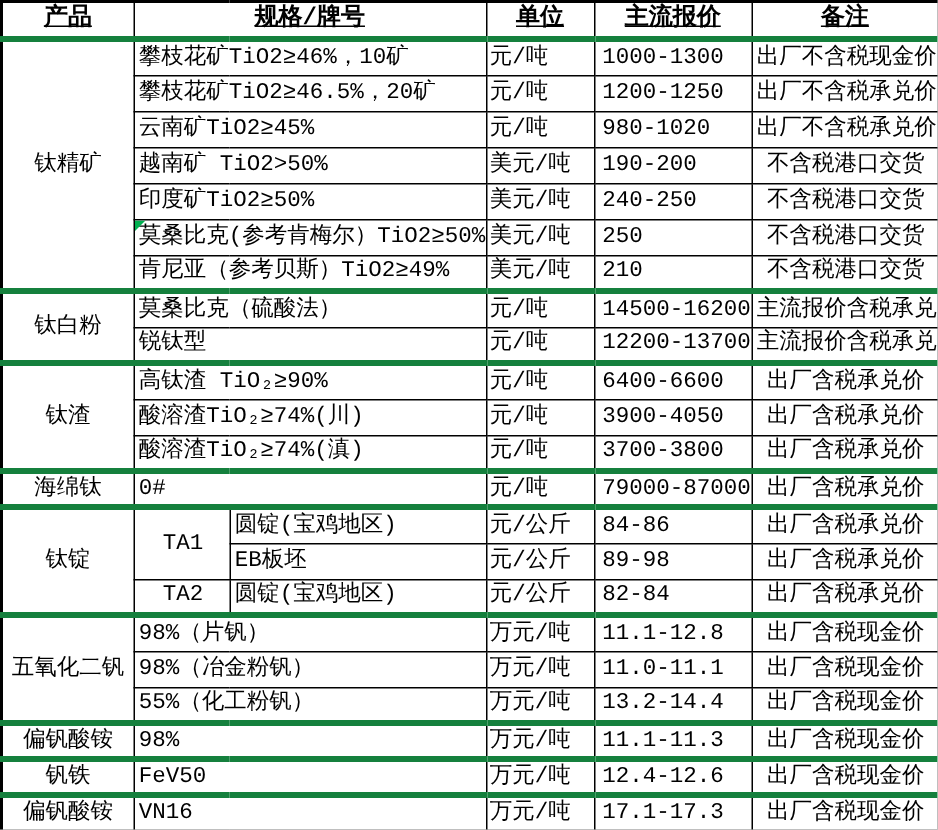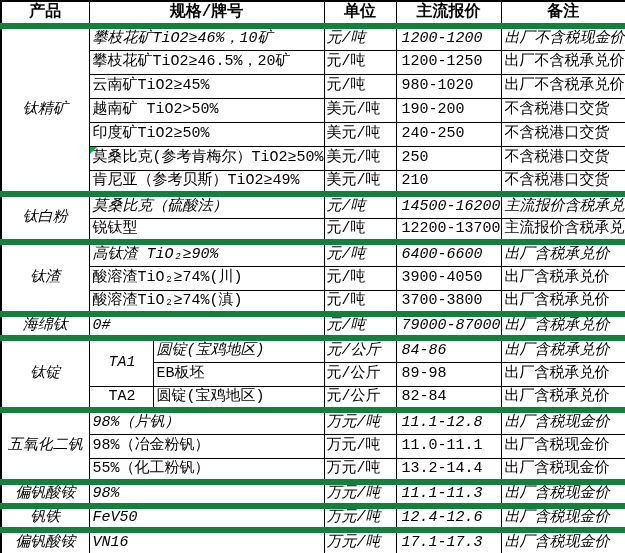--- a/index.html
+++ b/index.html
@@ -24,34 +24,34 @@
   col.c-note    { width: 125px; }
 
   th, td {
     border: 1px solid #000;
     padding: 0 2px;
     overflow: hidden;
     white-space: nowrap;
     vertical-align: middle;
     line-height: 1.1;
   }
-  thead tr { height: 25px; }
+  thead tr { height: 25px; text-decoration: underline; }
   tbody tr { height: 24px; }
 
   th { font-weight: bold; text-align: center; font-size: 16px; }
 
   
-  tr.gs th, tr.gs td { border-top: 6px solid #15803d; font-style: italic; }
+  tr.gs th, tr.gs td { border-top: 4px solid #15803d; }
 
   td.prod  { text-align: center; }
   td.grade { text-align: center; padding-left: 4px; }
   td.spec  { text-align: left; padding-left: 3px; position: relative; }
   td.unit  { text-align: left; }
   td.price { text-align: left; padding-left: 5px; }
-  td.note  { text-align: left; padding-left: 3px; }
+  td.note  { text-align: center; padding-left: 3px; }
 
   .flag {
     position: absolute; top: 0; left: 0;
     width: 0; height: 0;
     border-top: 7px solid #00B050;
     border-right: 7px solid transparent;
   }
 </style>
 </head>
 <body>
@@ -73,21 +73,21 @@
       <th>主流报价</th>
       <th>备注</th>
     </tr>
   </thead>
   <tbody>
 
     <tr class="gs">
       <td class="prod" rowspan="7">钛精矿</td>
       <td class="spec" colspan="2">攀枝花矿TiO2≥46%，10矿</td>
       <td class="unit">元/吨</td>
-      <td class="price">1200-1200</td>
+      <td class="price">1000-1300</td>
       <td class="note">出厂不含税现金价</td>
     </tr>
     <tr>
       <td class="spec" colspan="2">攀枝花矿TiO2≥46.5%，20矿</td>
       <td class="unit">元/吨</td>
       <td class="price">1200-1250</td>
       <td class="note">出厂不含税承兑价</td>
     </tr>
     <tr>
       <td class="spec" colspan="2">云南矿TiO2≥45%</td>

